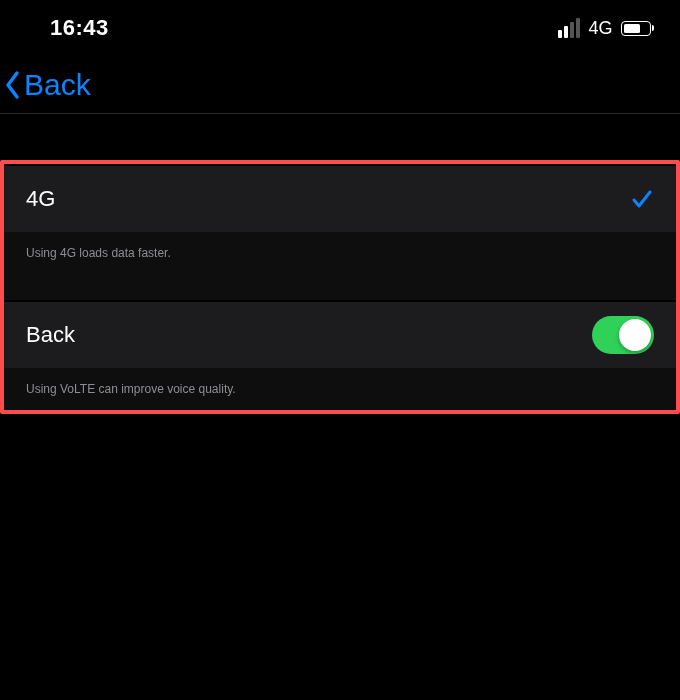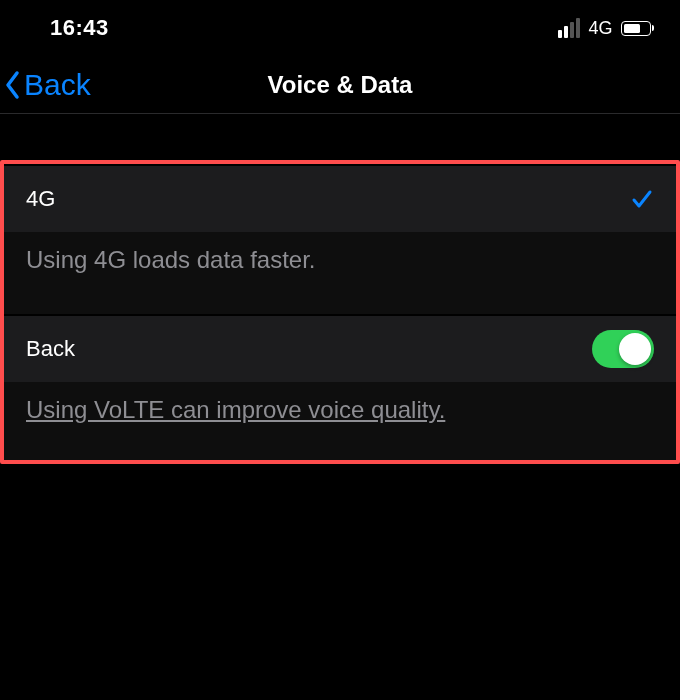--- a/index.html
+++ b/index.html
@@ -22,26 +22,26 @@
     .back-btn { display: flex; align-items: center; gap: 2px; color: #0a84ff; font-size: 30px; font-weight: 400; padding-left: 4px; cursor: pointer; background:none; border:none; }
     .chevron-left { width: 18px; height: 30px; }
     .nav-title { position: absolute; left: 0; right: 0; text-align: center; font-size: 24px; font-weight: 600; color: #fff; pointer-events: none; }
     .content { padding-top: 46px; }
     .highlight-box { border: 4px solid #ff4d4d; border-radius: 2px; margin: 0; }
     .list-group { margin-top: 2px; }
     .cell { background: #1c1c1e; min-height: 66px; display: flex; align-items: center; justify-content: space-between; padding: 0 22px; border-bottom: 1px solid #2e2e30; cursor: pointer; }
     .cell:last-of-type { border-bottom: none; }
     .cell .label { font-size: 22px; font-weight: 400; color: #fff; }
     .check { color: #0a84ff; width: 24px; height: 24px; }
-    .footer { background: #0e0e0e; color: #8e8e93; font-size: 24px; padding: 14px 22px 26px 22px; }
+    .footer { background: #0e0e0e; color: #8e8e93; font-size: 12px; padding: 14px 22px 26px 22px; }
     .footer.tight { padding-bottom: 40px; }
     .toggle { position: relative; width: 62px; height: 38px; background: #30d158; border-radius: 19px; }
     .toggle .knob { position: absolute; right: 3px; top: 3px; width: 32px; height: 32px; background: #fff; border-radius: 50%; box-shadow: 0 2px 4px rgba(0,0,0,0.3); }
     .group2 .cell { min-height: 66px; }
-    .last-footer { padding-bottom: 36px; text-decoration: underline; }
+    .last-footer { padding-bottom: 14px; }
   </style>
 </head>
 <body>
 
 <div class="status-bar">
   <div class="status-time">16:43</div>
   <div class="status-right">
     <div class="signal">
       <span></span>
         <span></span>
@@ -58,21 +58,20 @@
   </div>
 </div>
 
 <div class="nav-bar">
   <button class="back-btn">
     <svg class="chevron-left" viewBox="0 0 18 30">
       <polyline points="13,3 4,15 13,27" fill="none" stroke="#0a84ff" stroke-width="3.5" stroke-linecap="round" stroke-linejoin="round"></polyline>
     </svg>
     <span>Back</span>
   </button>
-  <div class="nav-title">Voice &amp; Data</div>
 </div>
 
 <div class="content">
   <div class="highlight-box">
 
     <div class="list-group">
       <div class="cell">
         <span class="label">4G</span>
         <svg class="check" viewBox="0 0 24 24">
           <polyline points="4,13 9,19 20,5" fill="none" stroke="#0a84ff" stroke-width="3" stroke-linecap="round" stroke-linejoin="round"></polyline>

